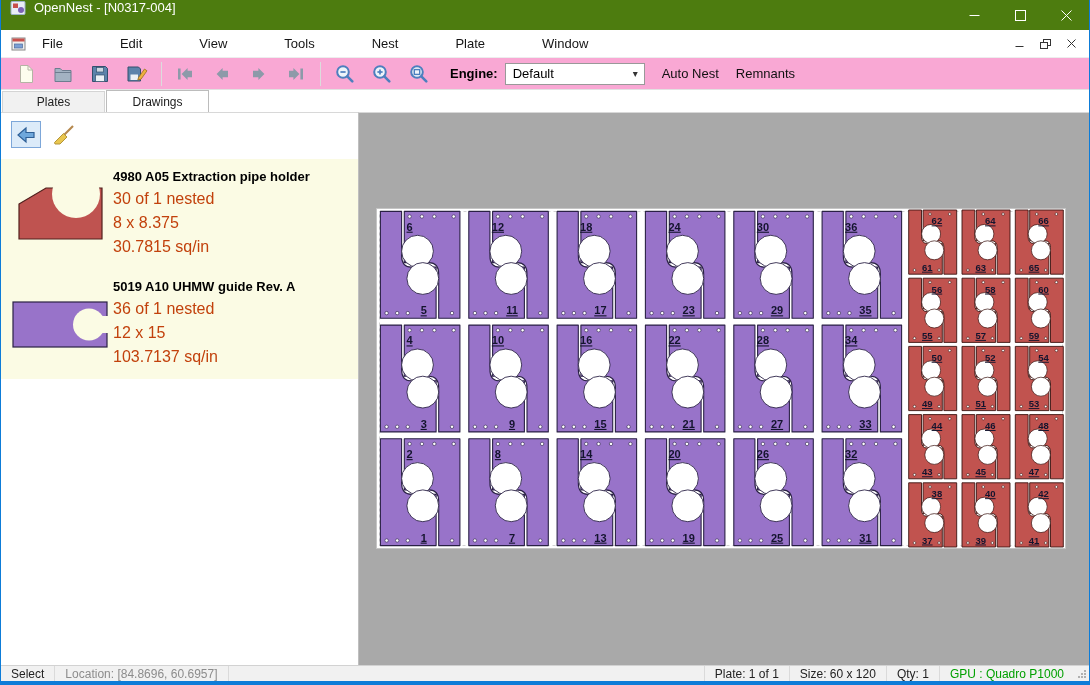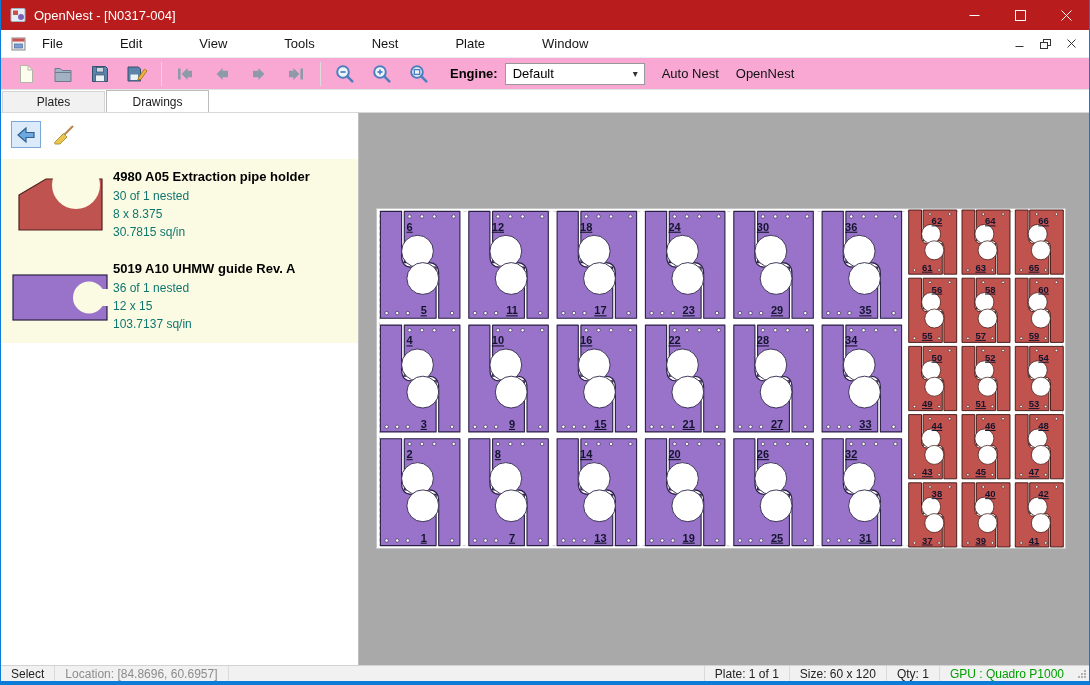--- a/index.html
+++ b/index.html
@@ -1,19 +1,19 @@
 <!DOCTYPE html>
 <html><head>
 <meta charset="utf-8">
 <style>
   *{margin:0;padding:0;box-sizing:border-box;}
   html,body{background:#4a4a4a;}
   body{font-family:"Liberation Sans",sans-serif;}
   .window{width:1090px;height:685px;display:flex;flex-direction:column;background:#fff;border-left:1px solid #0d7cd8;border-right:1px solid #0d7cd8;overflow:hidden;}
-  .titlebar{height:30px;background:#b91c1c;display:flex;align-items:center;color:#fff;flex:none;}
+  .titlebar{height:30px;background:#4d7c0f;display:flex;color:#fff;flex:none;}
   .titlebar .app-icon{margin:0 8px 0 9px;display:flex;}
   .titlebar .title{font-size:13px;}
   .win-controls{margin-left:auto;display:flex;height:100%;}
   .win-btn{width:46px;height:100%;display:flex;align-items:center;justify-content:center;}
   .menubar{height:27px;background:#fff;display:flex;align-items:center;font-size:13px;color:#151515;flex:none;position:relative;}
   .mdi-icon{margin:0 7px 0 10px;display:flex;}
   .menu-item{padding:5px 9px;cursor:default;}
   .mdi-controls{position:absolute;right:6px;top:0;height:100%;display:flex;align-items:center;gap:3px;}
   .mdi-btn{width:23px;height:21px;display:flex;align-items:center;justify-content:center;}
   .toolbar{height:33px;background:#f9a8d4;border-top:1px solid #ededed;border-bottom:1px solid #e2e2e2;display:flex;align-items:center;padding:0 10px;flex:none;}
@@ -30,21 +30,21 @@
   .body{flex:1;display:flex;min-height:0;}
   .sidebar{width:358px;flex:none;background:#fff;border-right:1px solid #bfbfbf;border-top:1px solid #d8d8d8;display:flex;flex-direction:column;}
   .panel-toolbar{padding:8px 8px 9px 10px;display:flex;gap:8px;}
   .ptbtn{width:30px;height:27px;display:flex;align-items:center;justify-content:center;border:1px solid transparent;background:transparent;}
   .ptbtn.toggled{background:#dcebf9;border-color:#7da7d9;}
   .drawing-list{margin-top:2px;}
   .drawing-item{display:flex;background:#fbfbe4;padding:10px 6px;}
   .thumb{width:106px;flex:none;display:flex;align-items:center;justify-content:center;}
   .meta{display:flex;flex-direction:column;justify-content:center;}
   .dname{font-size:13px;font-weight:bold;color:#000;margin-bottom:3px;}
-  .dsub{font-size:12px;color:#0f766e;line-height:1.5;}
+  .dsub{font-size:16px;color:#c2410c;line-height:1.5;}
   .canvas{flex:1;background:#a9a9a9;position:relative;overflow:hidden;border-top:1px solid #d8d8d8;}
   .plate{position:absolute;left:17px;top:95px;width:690px;height:341px;}
   .statusbar{height:16px;flex:none;background:#f1f1f1;border-top:1px solid #d2d2d2;display:flex;align-items:flex-start;font-size:12px;color:#222;}
   .sseg{padding:0 10px;height:100%;display:flex;align-items:center;white-space:nowrap;}
   .sseg.mode{border-right:1px solid #dadada;min-width:52px;}
   .sseg.loc{color:#8c8c8c;border-right:1px solid #dadada;}
   .sspacer{flex:1;}
   .sseg.right{border-left:1px solid #dadada;}
   .grip{width:15px;height:100%;display:flex;align-items:flex-end;justify-content:flex-end;padding:0 2px 2px 0;}
   .bottom-strip{height:4px;background:#0d7cd8;flex:none;}
@@ -193,21 +193,21 @@
           <line x1="13.3" y1="13.3" x2="18.3" y2="18.3" stroke="#4d7fbe" stroke-width="2.6" stroke-linecap="round"></line>
           <rect x="6.3" y="6.6" width="5.4" height="4.8" fill="none" stroke="#4d7fbe" stroke-width="1.4"></rect>
         </svg>
       </div>
     <span class="engine-label">Engine:</span>
     <div class="combo">
       <span class="combo-text">Default</span>
       <span class="caret">▾</span>
     </div>
     <span class="tool-text">Auto Nest</span>
-    <span class="tool-text">OpenNest</span>
+    <span class="tool-text">Remnants</span>
   </div>
 
   <div class="tabrow">
     <div id="sidebar-tabs" style="display:flex;align-items:flex-end;height:100%;">
         <div class="tab">Plates</div>
         <div class="tab active">Drawings</div>
       </div>
   </div>
 
   <div class="body">

